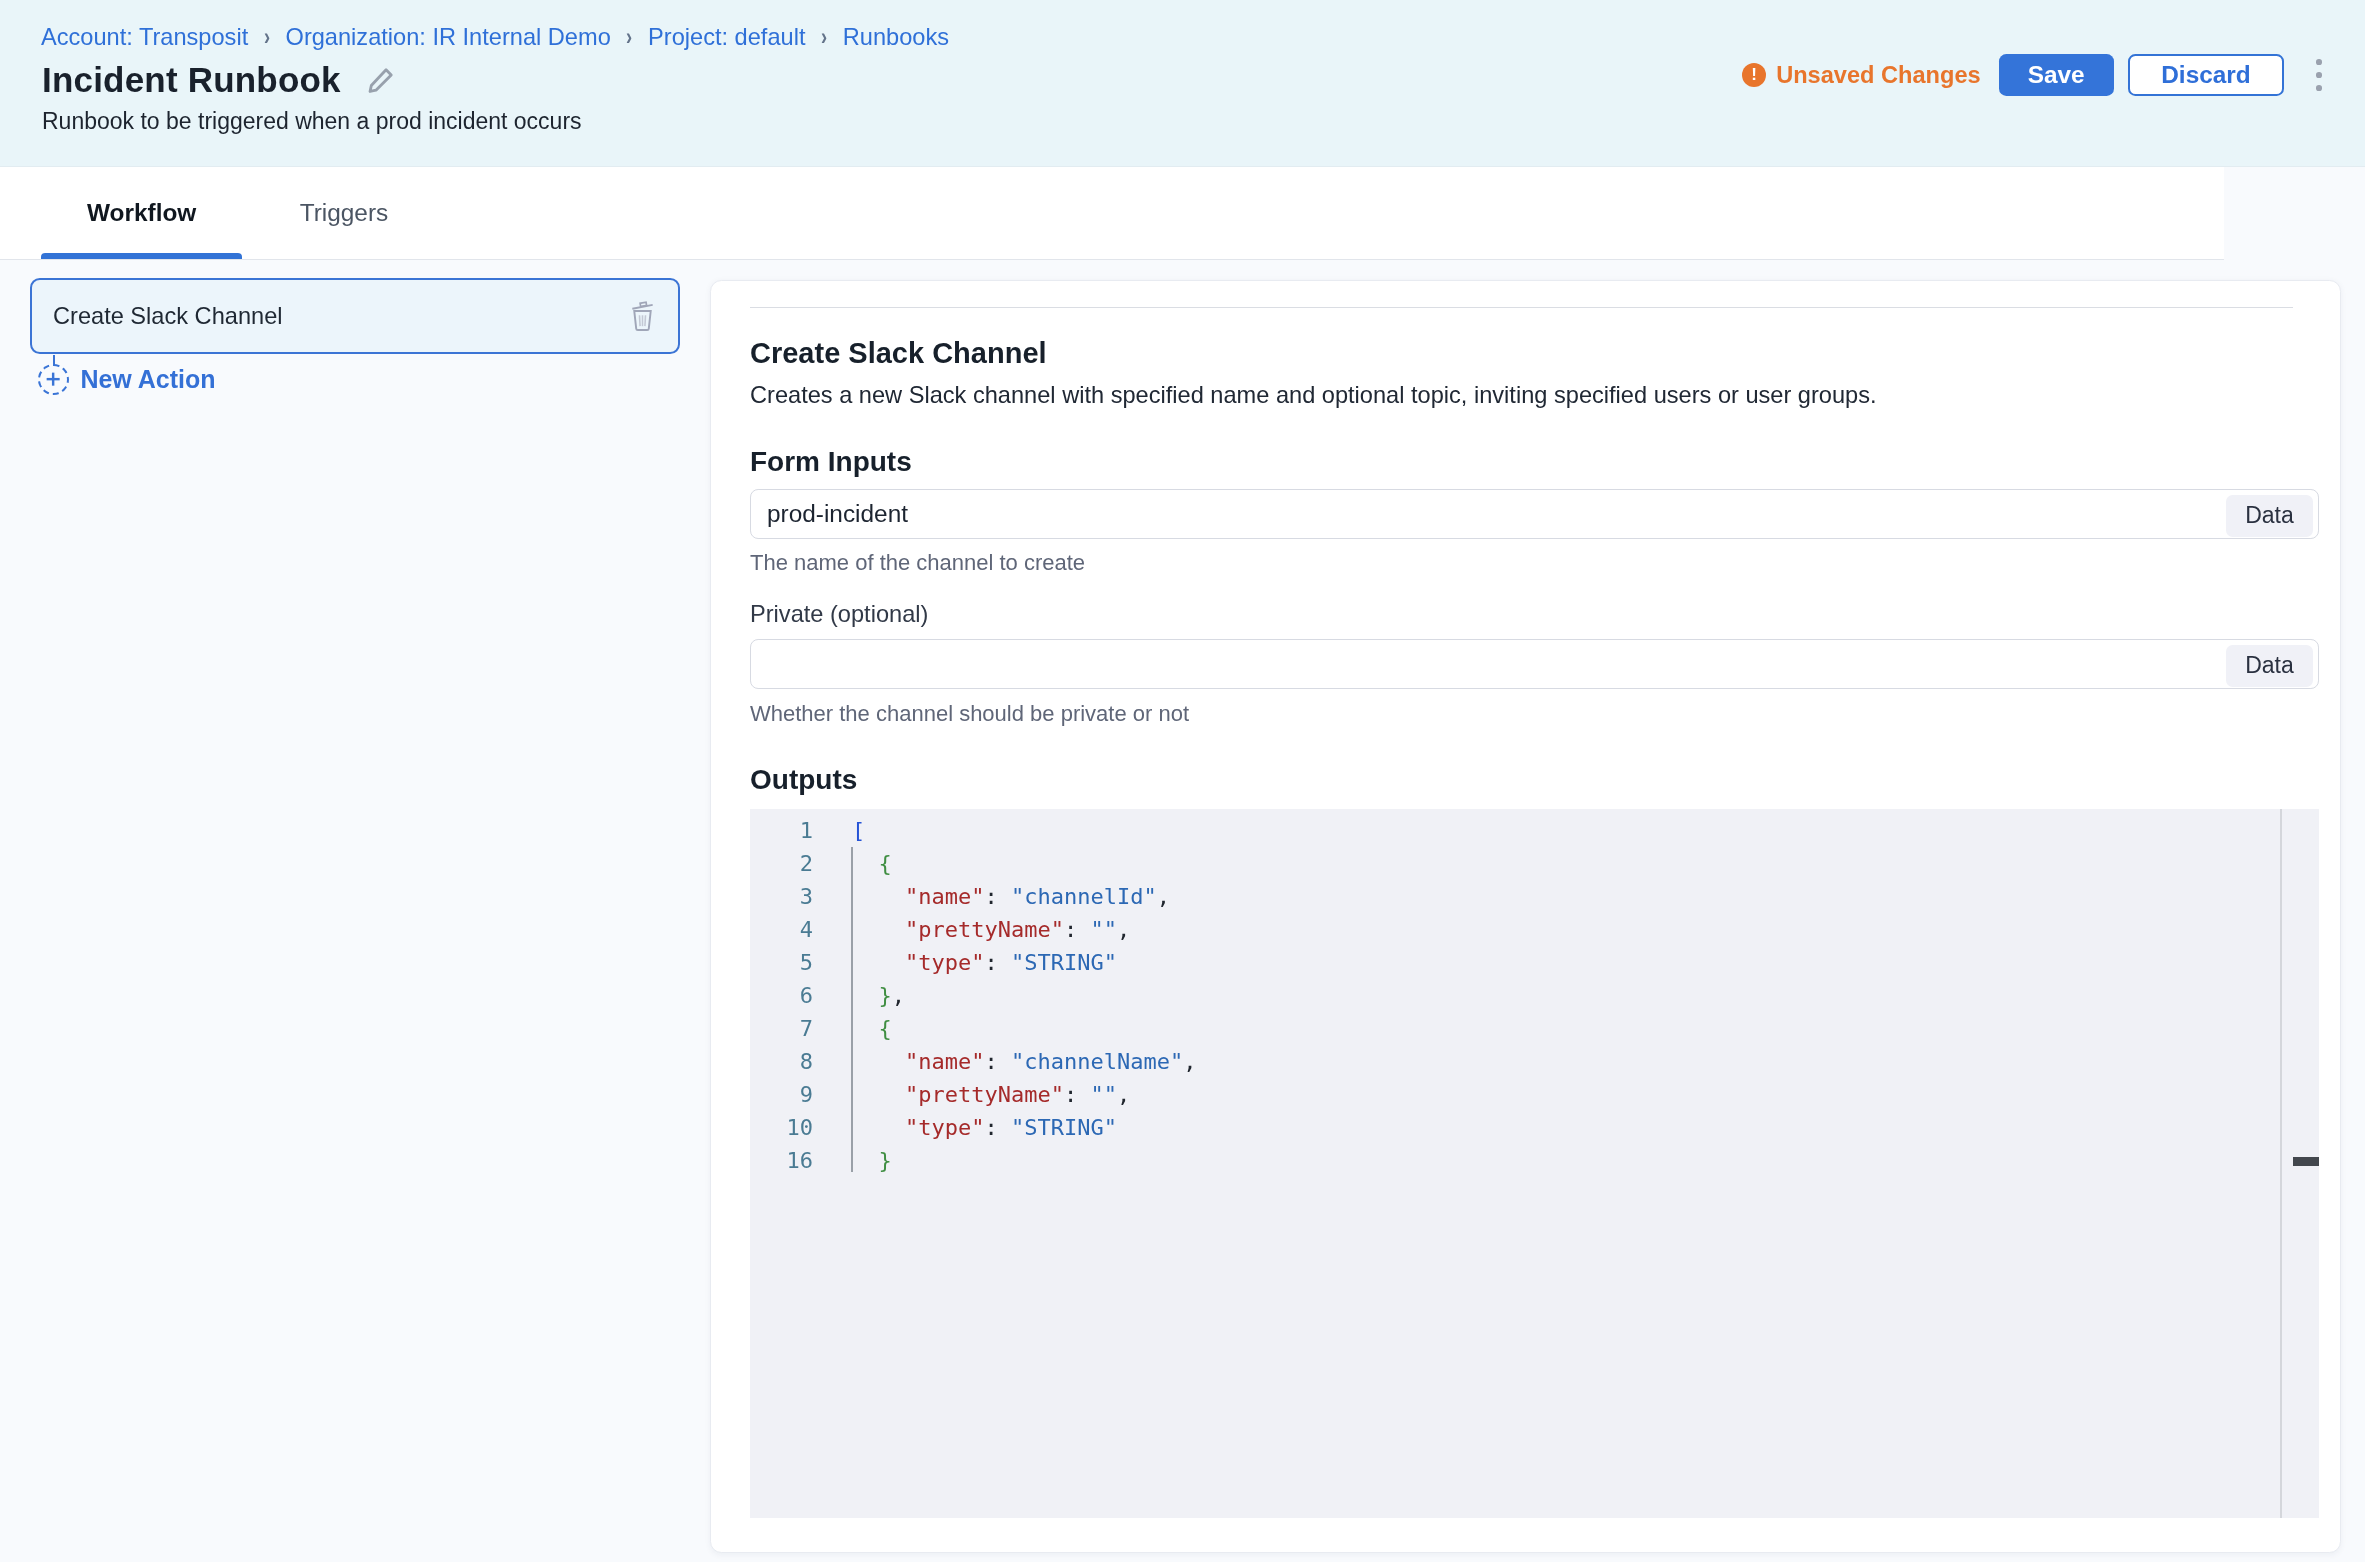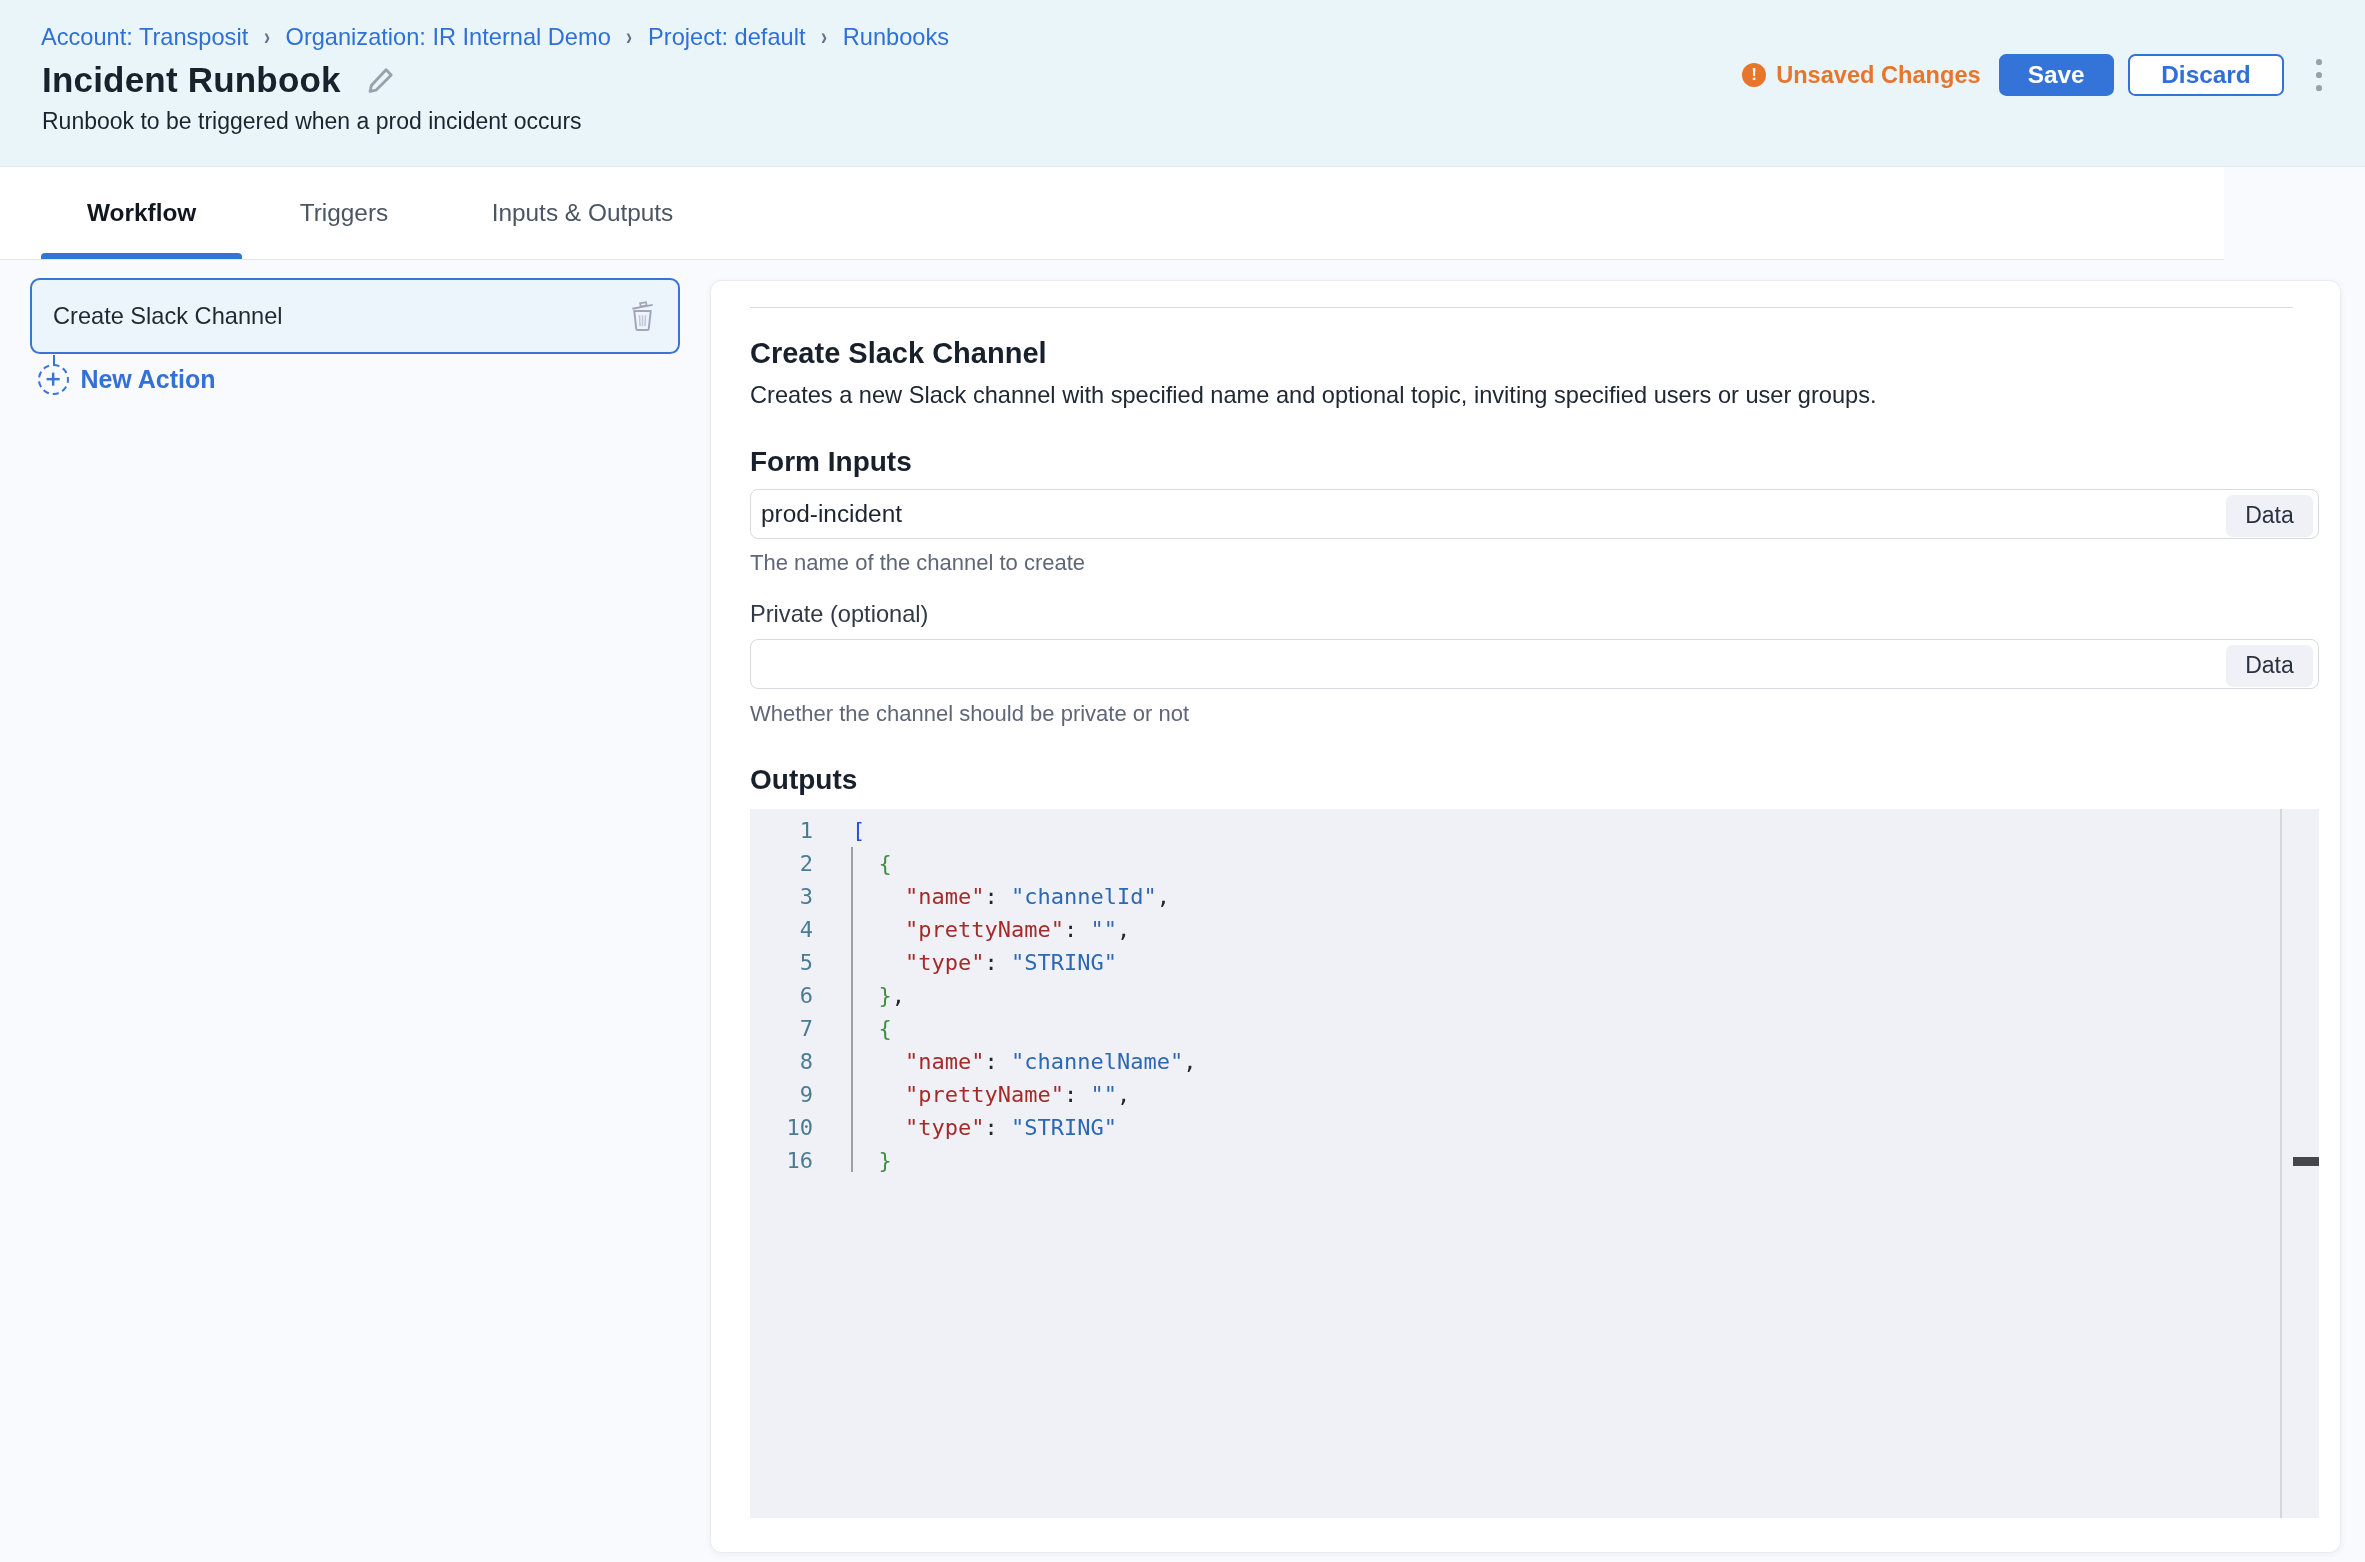--- a/index.html
+++ b/index.html
@@ -56,21 +56,21 @@
     background:#ffffff; border:0.8px solid #e8ebf1; border-radius:11.4px;
     box-shadow:0 1.6px 6.5px rgba(20,45,80,.05); padding:23px 21px 0 39px; }
   .divider { border:none; border-top:1.6px solid #dadde3; margin:3.3px 26px 0 0; }
   .section-title { font-size:29px; font-weight:700; color:#17202b; margin-top:29px; }
   .section-desc { font-size:23.6px; color:#202834; margin-top:11.4px; }
   .group-title { font-size:28px; font-weight:700; color:#17202b; margin-top:37px; }
   .field-label { font-size:23.6px; color:#313947; margin-top:24.4px; }
   .input-wrap { position:relative; margin-top:11.4px; height:50px; }
   .text-input { width:100%; height:50px; border:1.6px solid #d7dae2; border-radius:8.1px;
     background:#fff; font-family:"Liberation Sans",sans-serif; font-size:24.4px; color:#1c2430;
-    padding:0 114px 0 10px; outline:none; }
+    padding:0 114px 0 16px; outline:none; }
   .data-chip { position:absolute; right:5.7px; top:5.7px; height:42px; padding:0 19.5px;
     background:#f0f1f7; border:none; border-radius:6.5px; font-family:"Liberation Sans",sans-serif;
     font-size:23px; font-weight:500; color:#2a3140; cursor:pointer;
     display:flex; align-items:center; }
   .helper { font-size:22px; color:#5f6678; margin-top:11.4px; }
 
   
   .editor { position:relative; margin-top:13px; height:709px; background:#f0f1f6;
     font-family:"DejaVu Sans Mono", monospace; overflow:hidden; cursor:text; }
   .code-lines { position:relative; padding-top:5.7px; }
@@ -119,21 +119,20 @@
         <i></i>
         <i></i>
         <i></i>
       </div>
   </div>
 </header>
 
 <nav class="tab-bar">
   <div class="tab active">Workflow</div>
   <div class="tab">Triggers</div>
-  <div class="tab">Inputs &amp; Outputs</div>
 </nav>
 
 <div class="action-card">
   <span class="action-card-label">Create Slack Channel</span>
   <svg class="trash" viewBox="0 0 24 26">
     <path d="M5.2 8.5 L6.8 23 Q6.9 24.2 8.1 24.2 L15.9 24.2 Q17.1 24.2 17.2 23 L18.8 8.5 Z" fill="none" stroke="#a0a6b8" stroke-width="1.6"></path>
     <line x1="9.5" y1="12" x2="10" y2="21" stroke="#c3c8d4" stroke-width="1.3"></line>
     <line x1="12" y1="12" x2="12" y2="21" stroke="#c3c8d4" stroke-width="1.3"></line>
     <line x1="14.5" y1="12" x2="14" y2="21" stroke="#c3c8d4" stroke-width="1.3"></line>
     <line x1="3.6" y1="6.6" x2="20.4" y2="3.4" stroke="#a0a6b8" stroke-width="1.6"></line>

